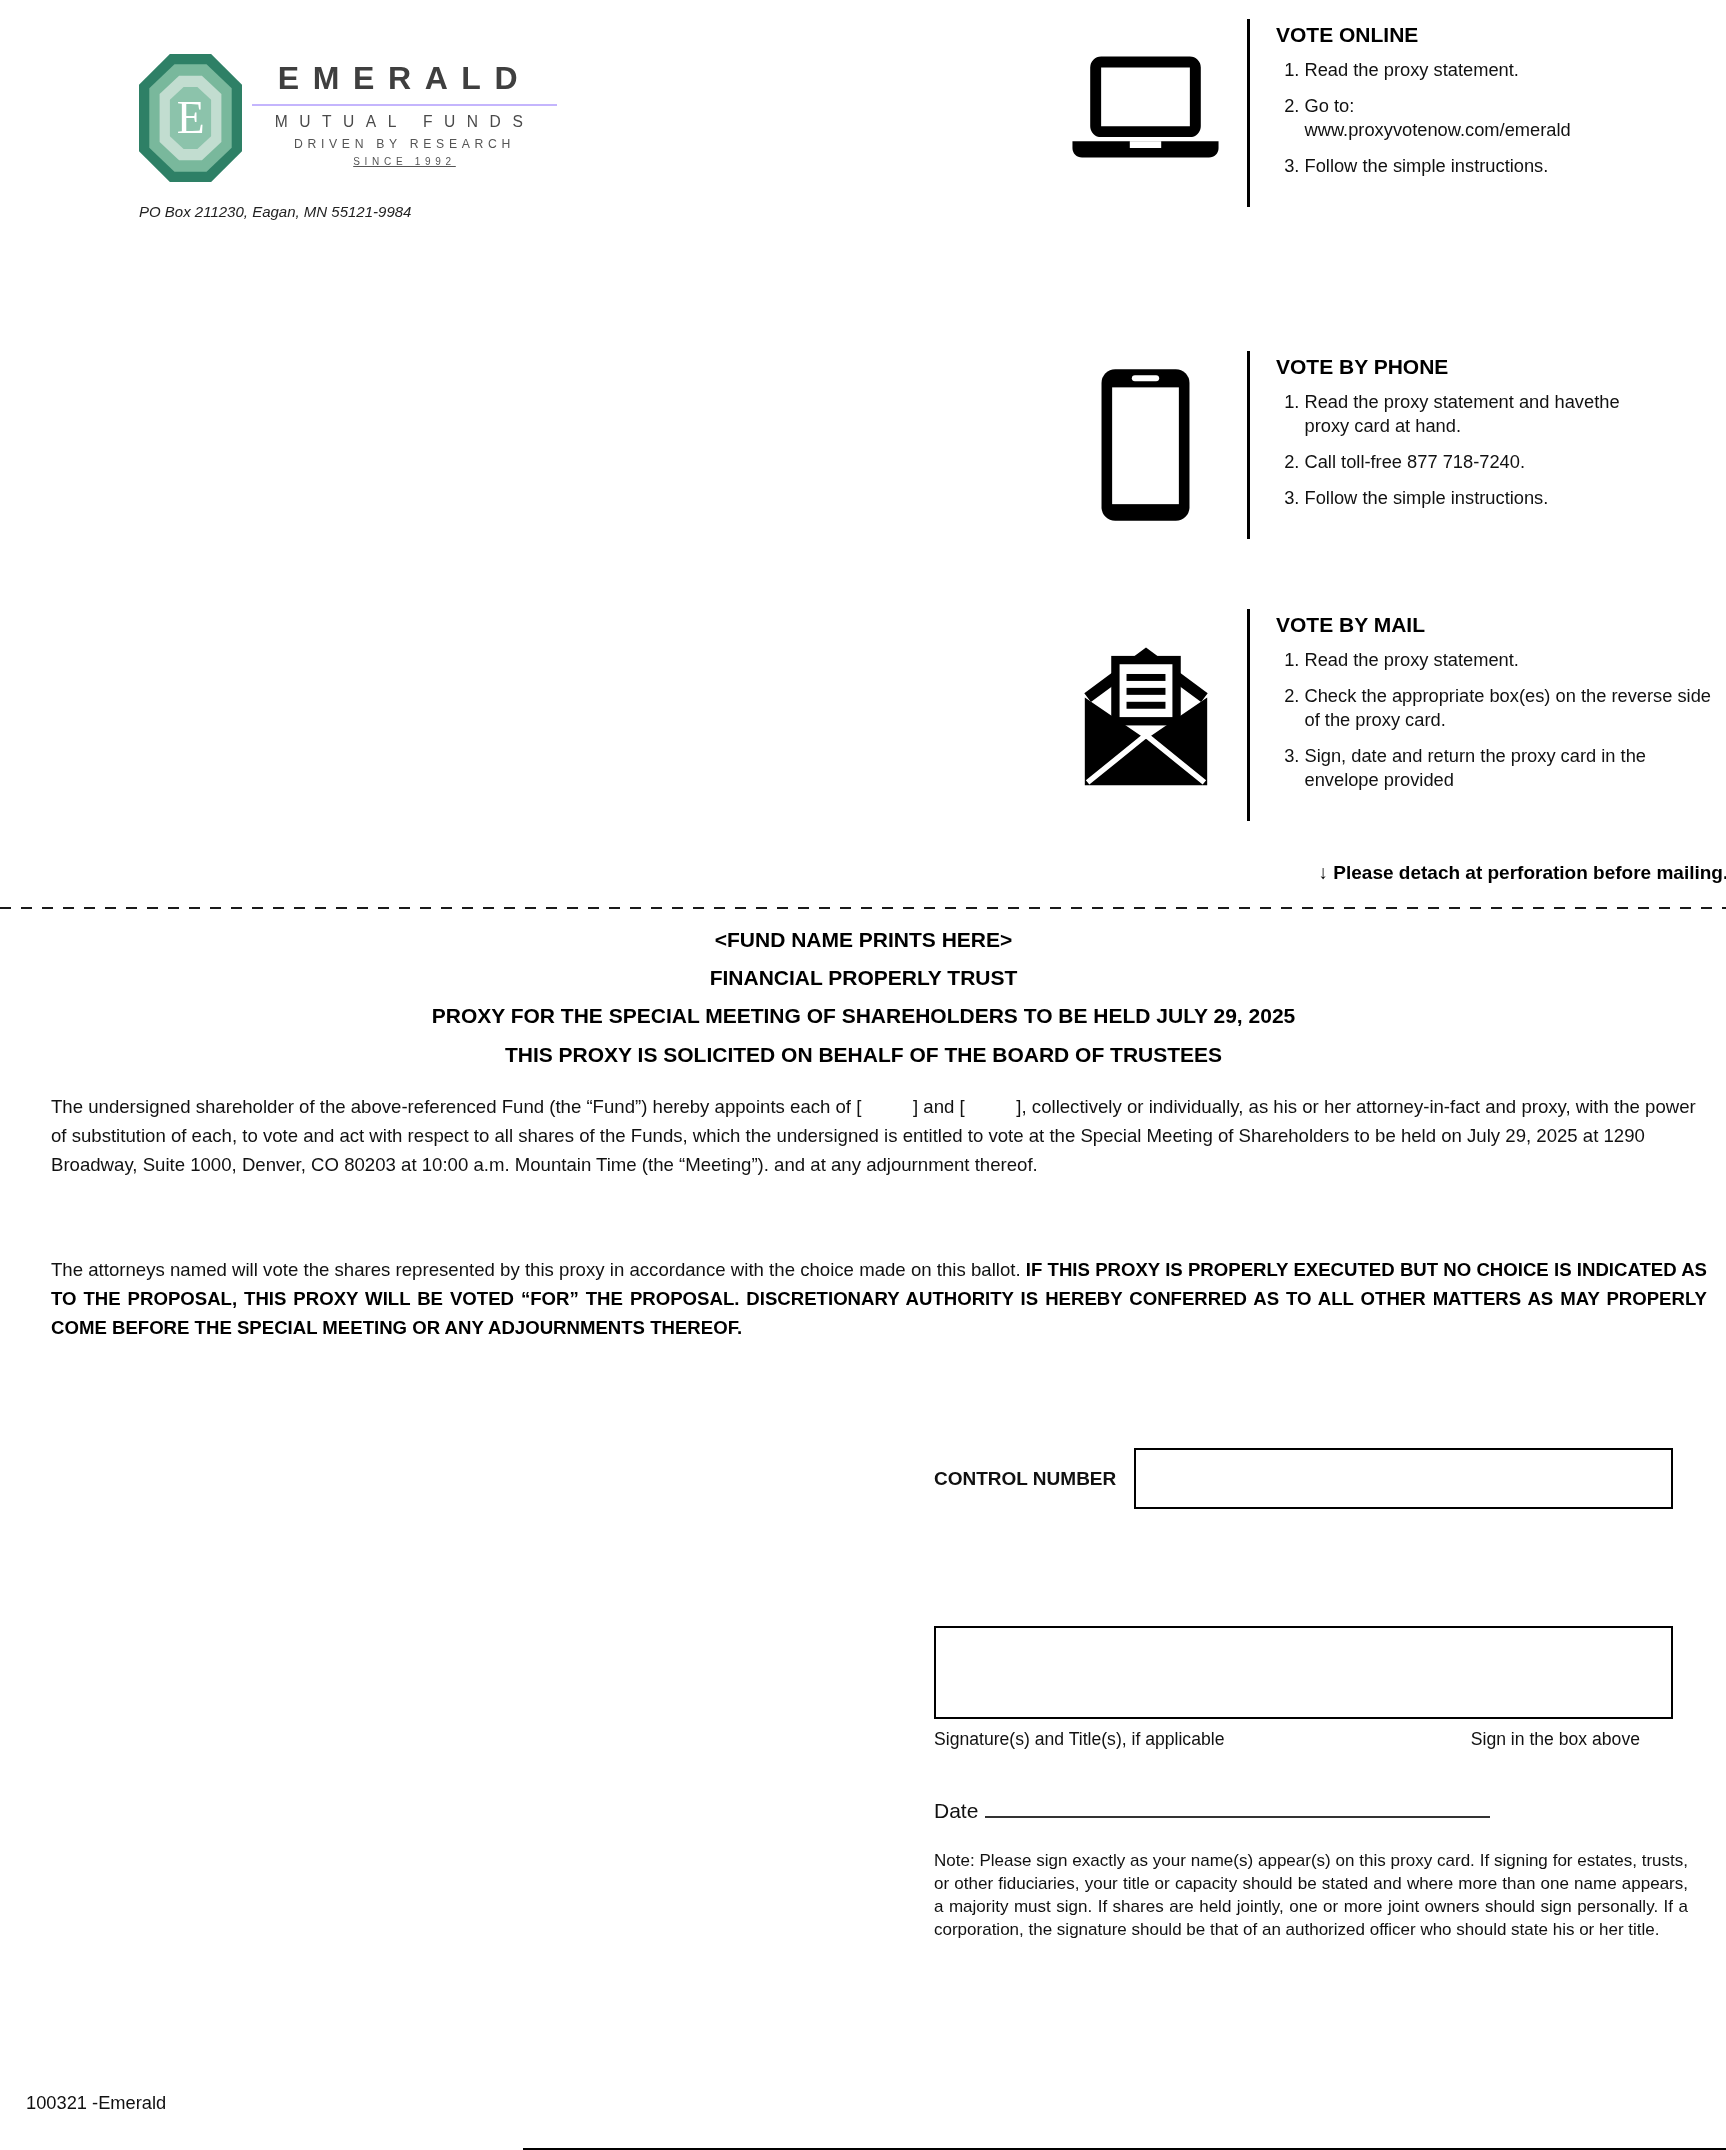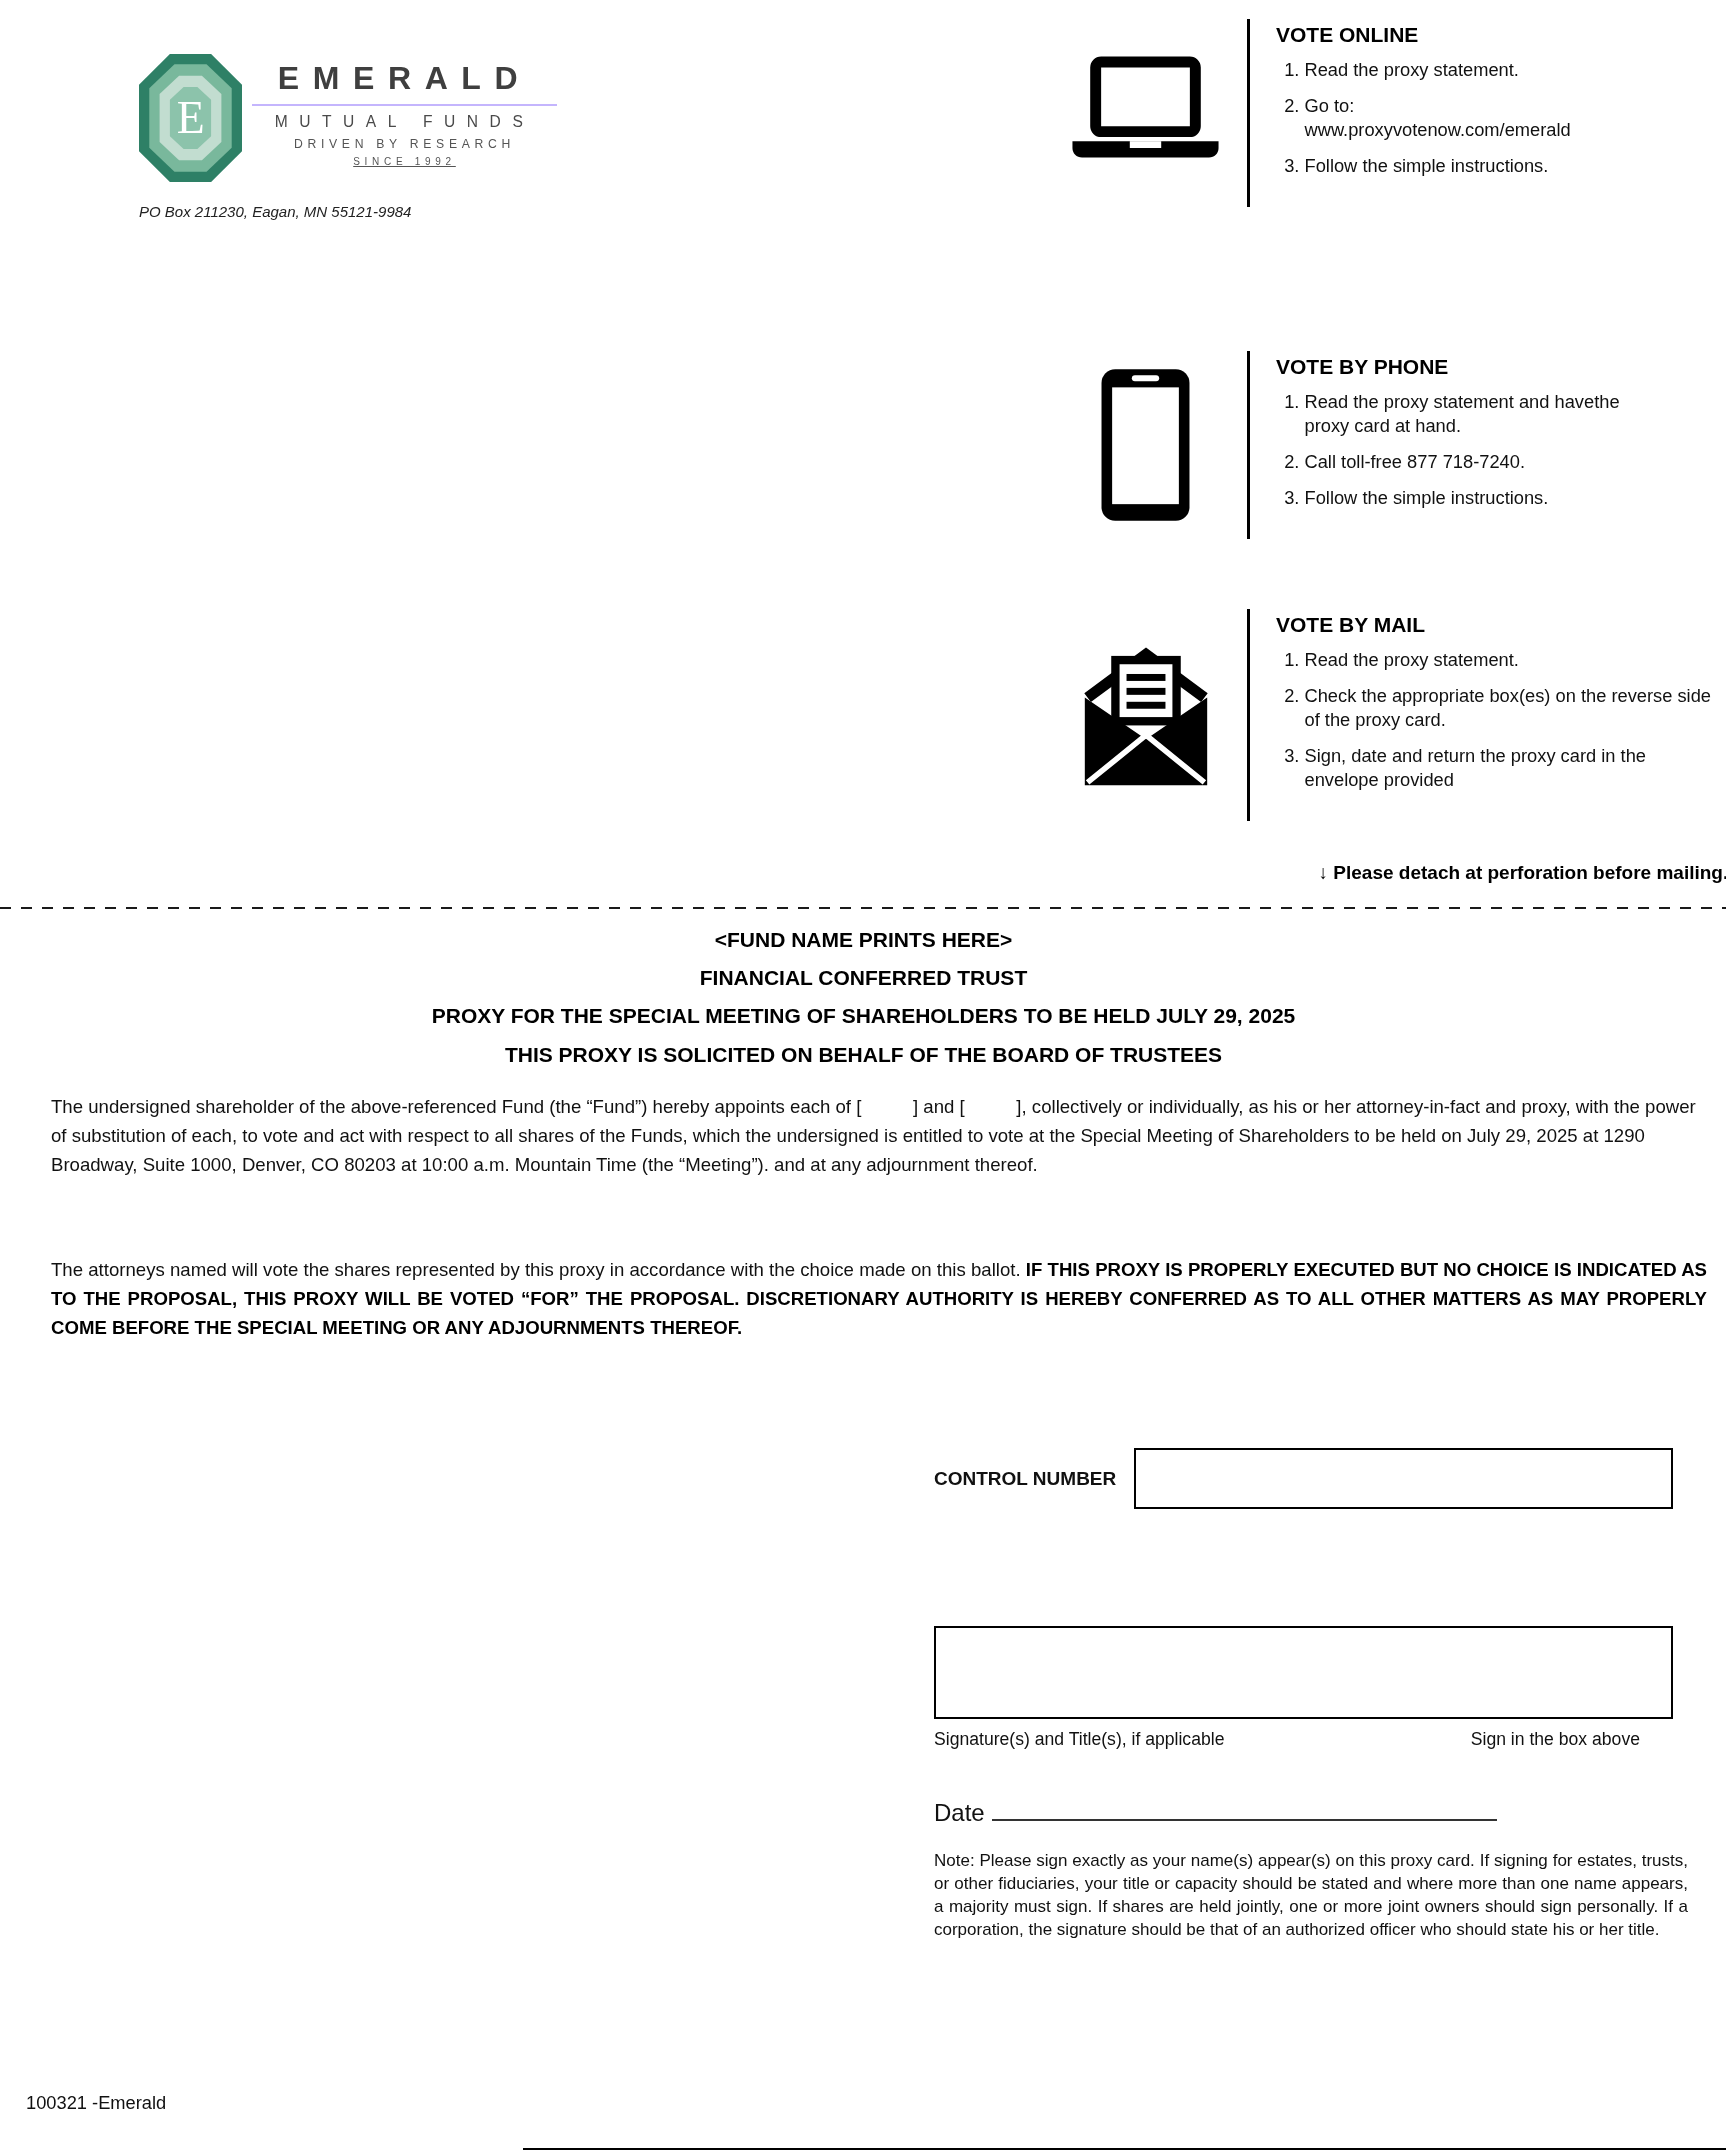--- a/index.html
+++ b/index.html
@@ -70,21 +70,21 @@
   .auth-title { font-size:18.3px; font-weight:bold; margin-bottom:5.4px; }
   .auth-note  { font-size:18.3px; font-weight:bold; }
 
   .sig-box { position:absolute; top:1626px; left:934px; width:735px; height:89px;
     border:2px solid #000; background:#fff; }
 
   .sig-captions { position:absolute; top:1729px; left:934px; width:739px;
     display:flex; justify-content:space-between; padding-right:33px; box-sizing:border-box;
     font-size:17.6px; color:#111; }
 
-  .date-row { position:absolute; top:1795px; left:934px; font-size:24px; }
+  .date-row { position:absolute; top:1795px; left:934px; font-size:21px; }
   .date-line { display:inline-block; width:505px; border-bottom:2px solid #333;
     height:1em; margin-left:6.8px; vertical-align:baseline; }
 
   .sig-note { position:absolute; top:1850px; left:934px; width:754px;
     font-size:17px; line-height:1.35; text-align:justify; color:#111; }
 
   .footer-code { position:absolute; left:26px; top:2092px; font-size:18.3px; color:#111; }
 
   .page-edge { position:absolute; left:523px; right:0; bottom:0; height:3.4px; background:#000; }
 </style>
@@ -169,21 +169,21 @@
         <li>Sign, date and return the proxy card in the envelope provided</li>
       </ol>
     </div>
   </div>
 
   <div class="detach-row">↓ Please detach at perforation before mailing. ↓</div>
   <div class="perforation"></div>
 
   <div class="headings">
     <div>&lt;FUND NAME PRINTS HERE&gt;</div>
-    <div>FINANCIAL CONFERRED TRUST</div>
+    <div>FINANCIAL PROPERLY TRUST</div>
     <div>PROXY FOR THE SPECIAL MEETING OF SHAREHOLDERS TO BE HELD JULY 29, 2025</div>
     <div>THIS PROXY IS SOLICITED ON BEHALF OF THE BOARD OF TRUSTEES</div>
   </div>
 
   <div class="para para1">The undersigned shareholder of the above-referenced Fund (the “Fund”) hereby appoints each of [&nbsp;&nbsp;&nbsp;&nbsp;&nbsp;&nbsp;&nbsp;&nbsp;&nbsp;&nbsp;] and [&nbsp;&nbsp;&nbsp;&nbsp;&nbsp;&nbsp;&nbsp;&nbsp;&nbsp;&nbsp;], collectively or individually, as his or her attorney-in-fact and proxy, with the power of substitution of each, to vote and act with respect to all shares of the Funds, which the undersigned is entitled to vote at the Special Meeting of Shareholders to be held on July 29, 2025 at 1290 Broadway, Suite 1000, Denver, CO 80203 at 10:00 a.m. Mountain Time (the “Meeting”). and at any adjournment thereof.</div>
   <div class="para para2"><span>The attorneys named will vote the shares represented by this proxy in accordance with the choice made on this ballot. </span><b>IF THIS PROXY IS PROPERLY EXECUTED BUT NO CHOICE IS INDICATED AS TO THE PROPOSAL, THIS PROXY WILL BE VOTED “FOR” THE PROPOSAL. DISCRETIONARY AUTHORITY IS HEREBY CONFERRED AS TO ALL OTHER MATTERS AS MAY PROPERLY COME BEFORE THE SPECIAL MEETING OR ANY ADJOURNMENTS THEREOF.</b></div>
 
   <div class="control-row">
     <span class="control-label">CONTROL NUMBER</span>
     <span class="control-box"></span>

